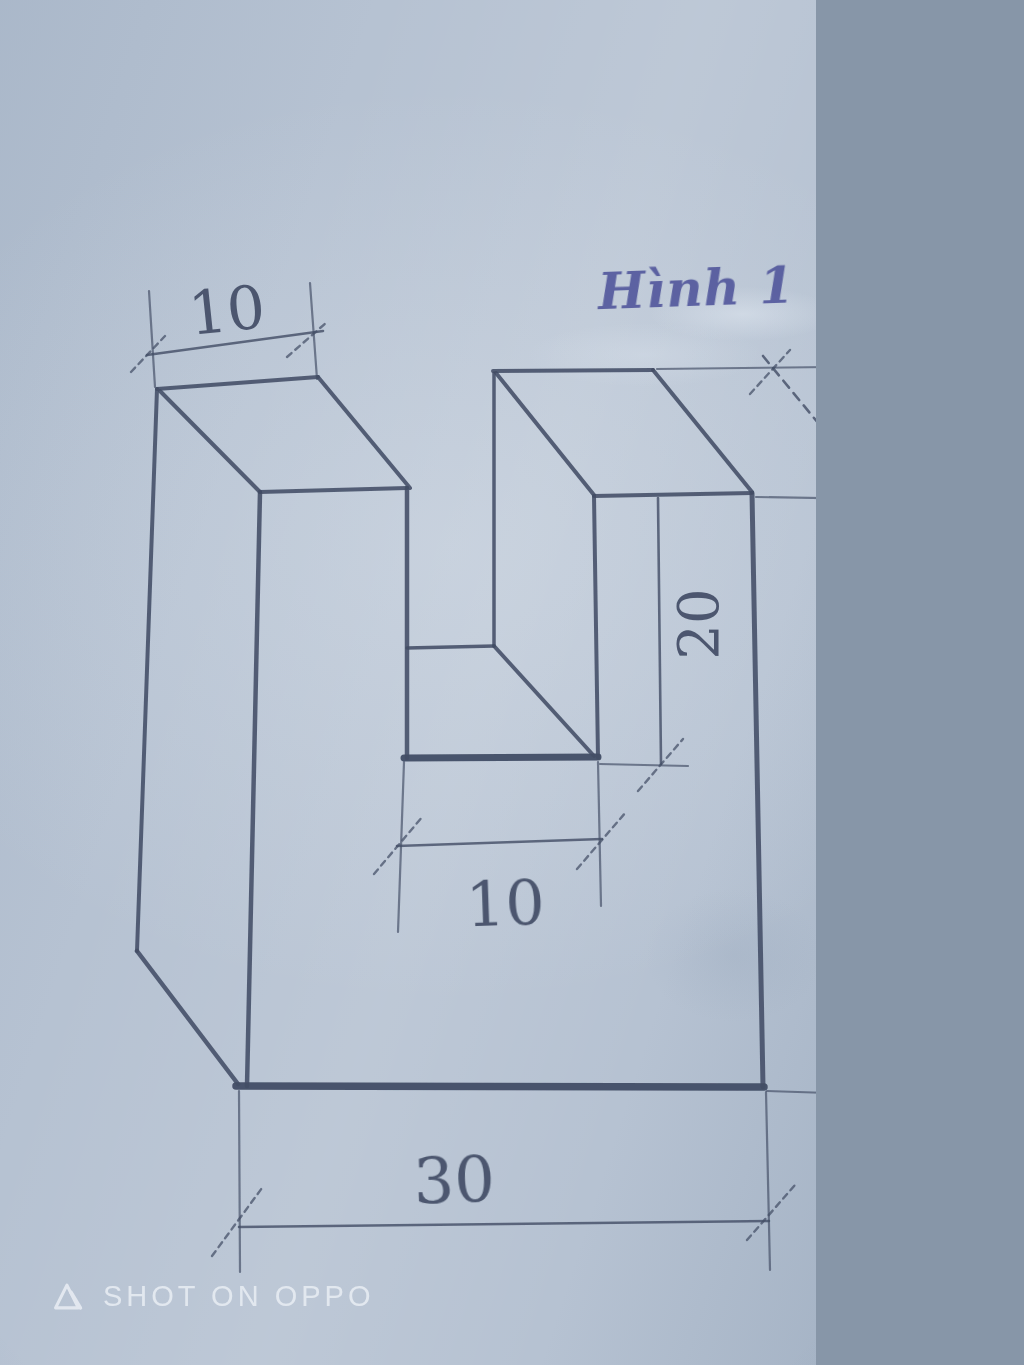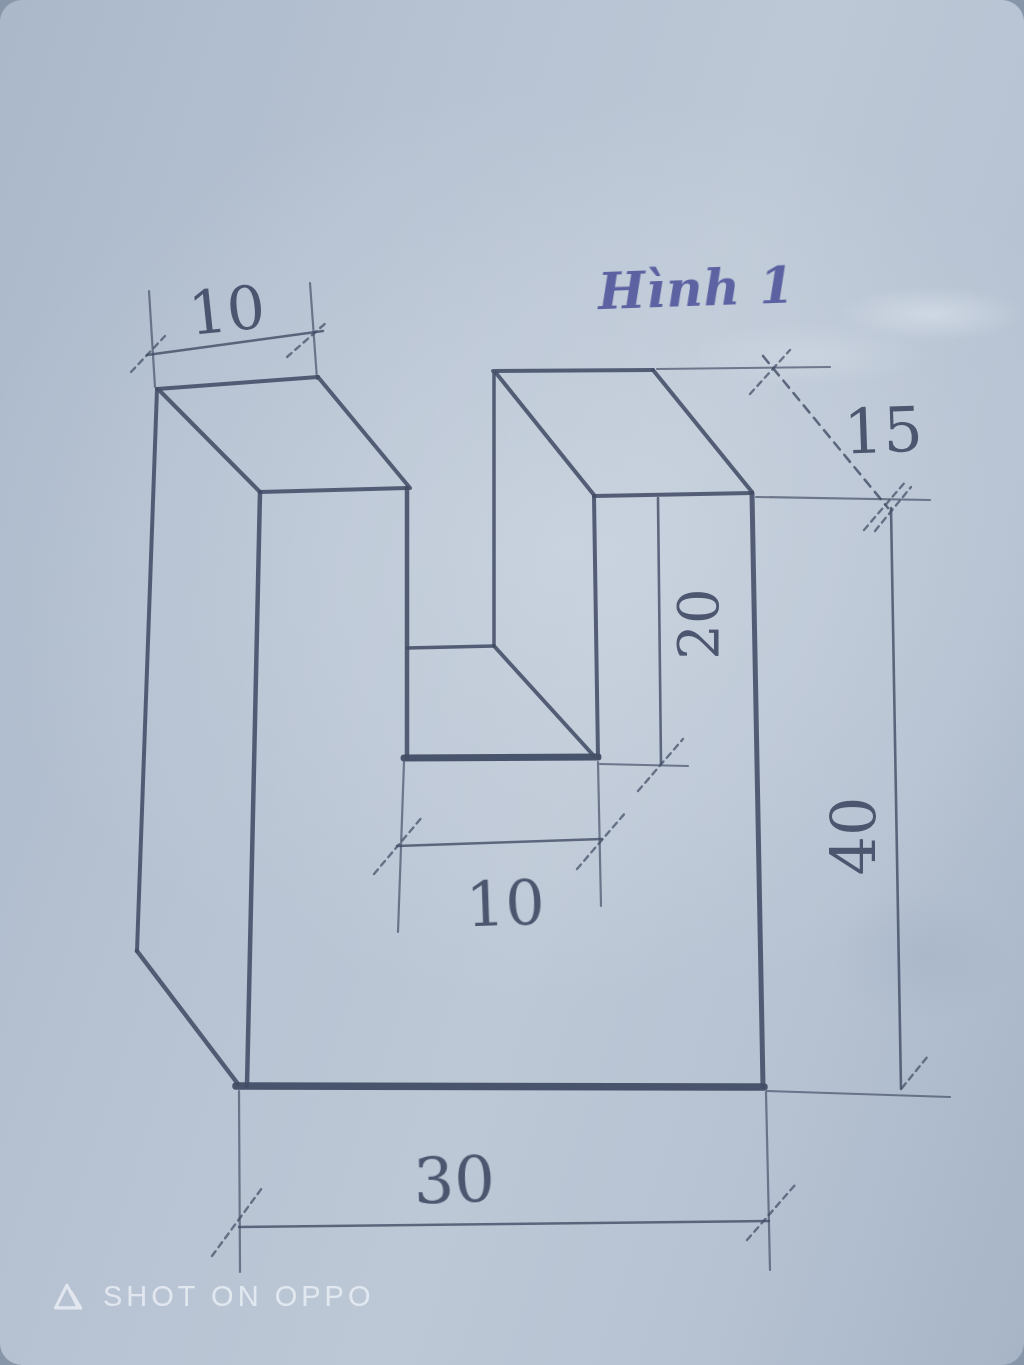--- a/index.html
+++ b/index.html
@@ -1,26 +1,25 @@
 <!DOCTYPE html>
 <html style="--paper: #b6c2d2; --ink: #434e66; --handwriting_ink: #4c5198; --watermark_text: #e6ebf2;"><head>
 <meta charset="utf-8">
 <style>
   html,body{margin:0;padding:0;background:#8796a8;}
   .photo{
-    position:relative;width:1024px;height:1365px;overflow:hidden;
+    position:relative;width:816px;height:1365px;overflow:hidden;
     background-color:var(--paper,#b7c3d3);
     background-image:
       radial-gradient(130px 38px at 91% 23%, rgba(230,237,245,.45), rgba(230,237,245,0) 72%),
       radial-gradient(170px 46px at 79% 26%, rgba(224,232,241,.30), rgba(224,232,241,0) 70%),
       radial-gradient(900px 680px at 55% 40%, rgba(238,243,248,.25), rgba(238,243,248,0) 68%),
       radial-gradient(120px 90px at 90% 70%, rgba(110,130,155,.10), rgba(110,130,155,0) 75%),
       radial-gradient(150% 125% at 50% 47%, rgba(0,0,0,0) 52%, rgba(52,70,95,.20) 100%),
       linear-gradient(108deg, rgba(140,158,180,.28) 0%, rgba(0,0,0,0) 30%, rgba(255,255,255,.10) 56%, rgba(0,0,0,0) 78%, rgba(120,140,163,.25) 100%);
-    border-radius: 22px;
   }
   svg.drawing{position:absolute;left:0;top:0;width:1024px;height:1365px;}
   .drawing line{stroke:var(--ink,#46506a);stroke-linecap:round;}
   .obj line{opacity:.87;}
   .obj line.bold{opacity:.95;}
   .thin{stroke-width:2.2;opacity:.68;}
   .dimline{stroke-width:2.6;opacity:.8;}
   .dashed{stroke-dasharray:9 7;}
   .tick{stroke-width:2.4;opacity:.72;stroke-dasharray:6 5;}
   .num{font-family:"DejaVu Serif",serif;fill:var(--ink,#3e4962);opacity:.92;}

